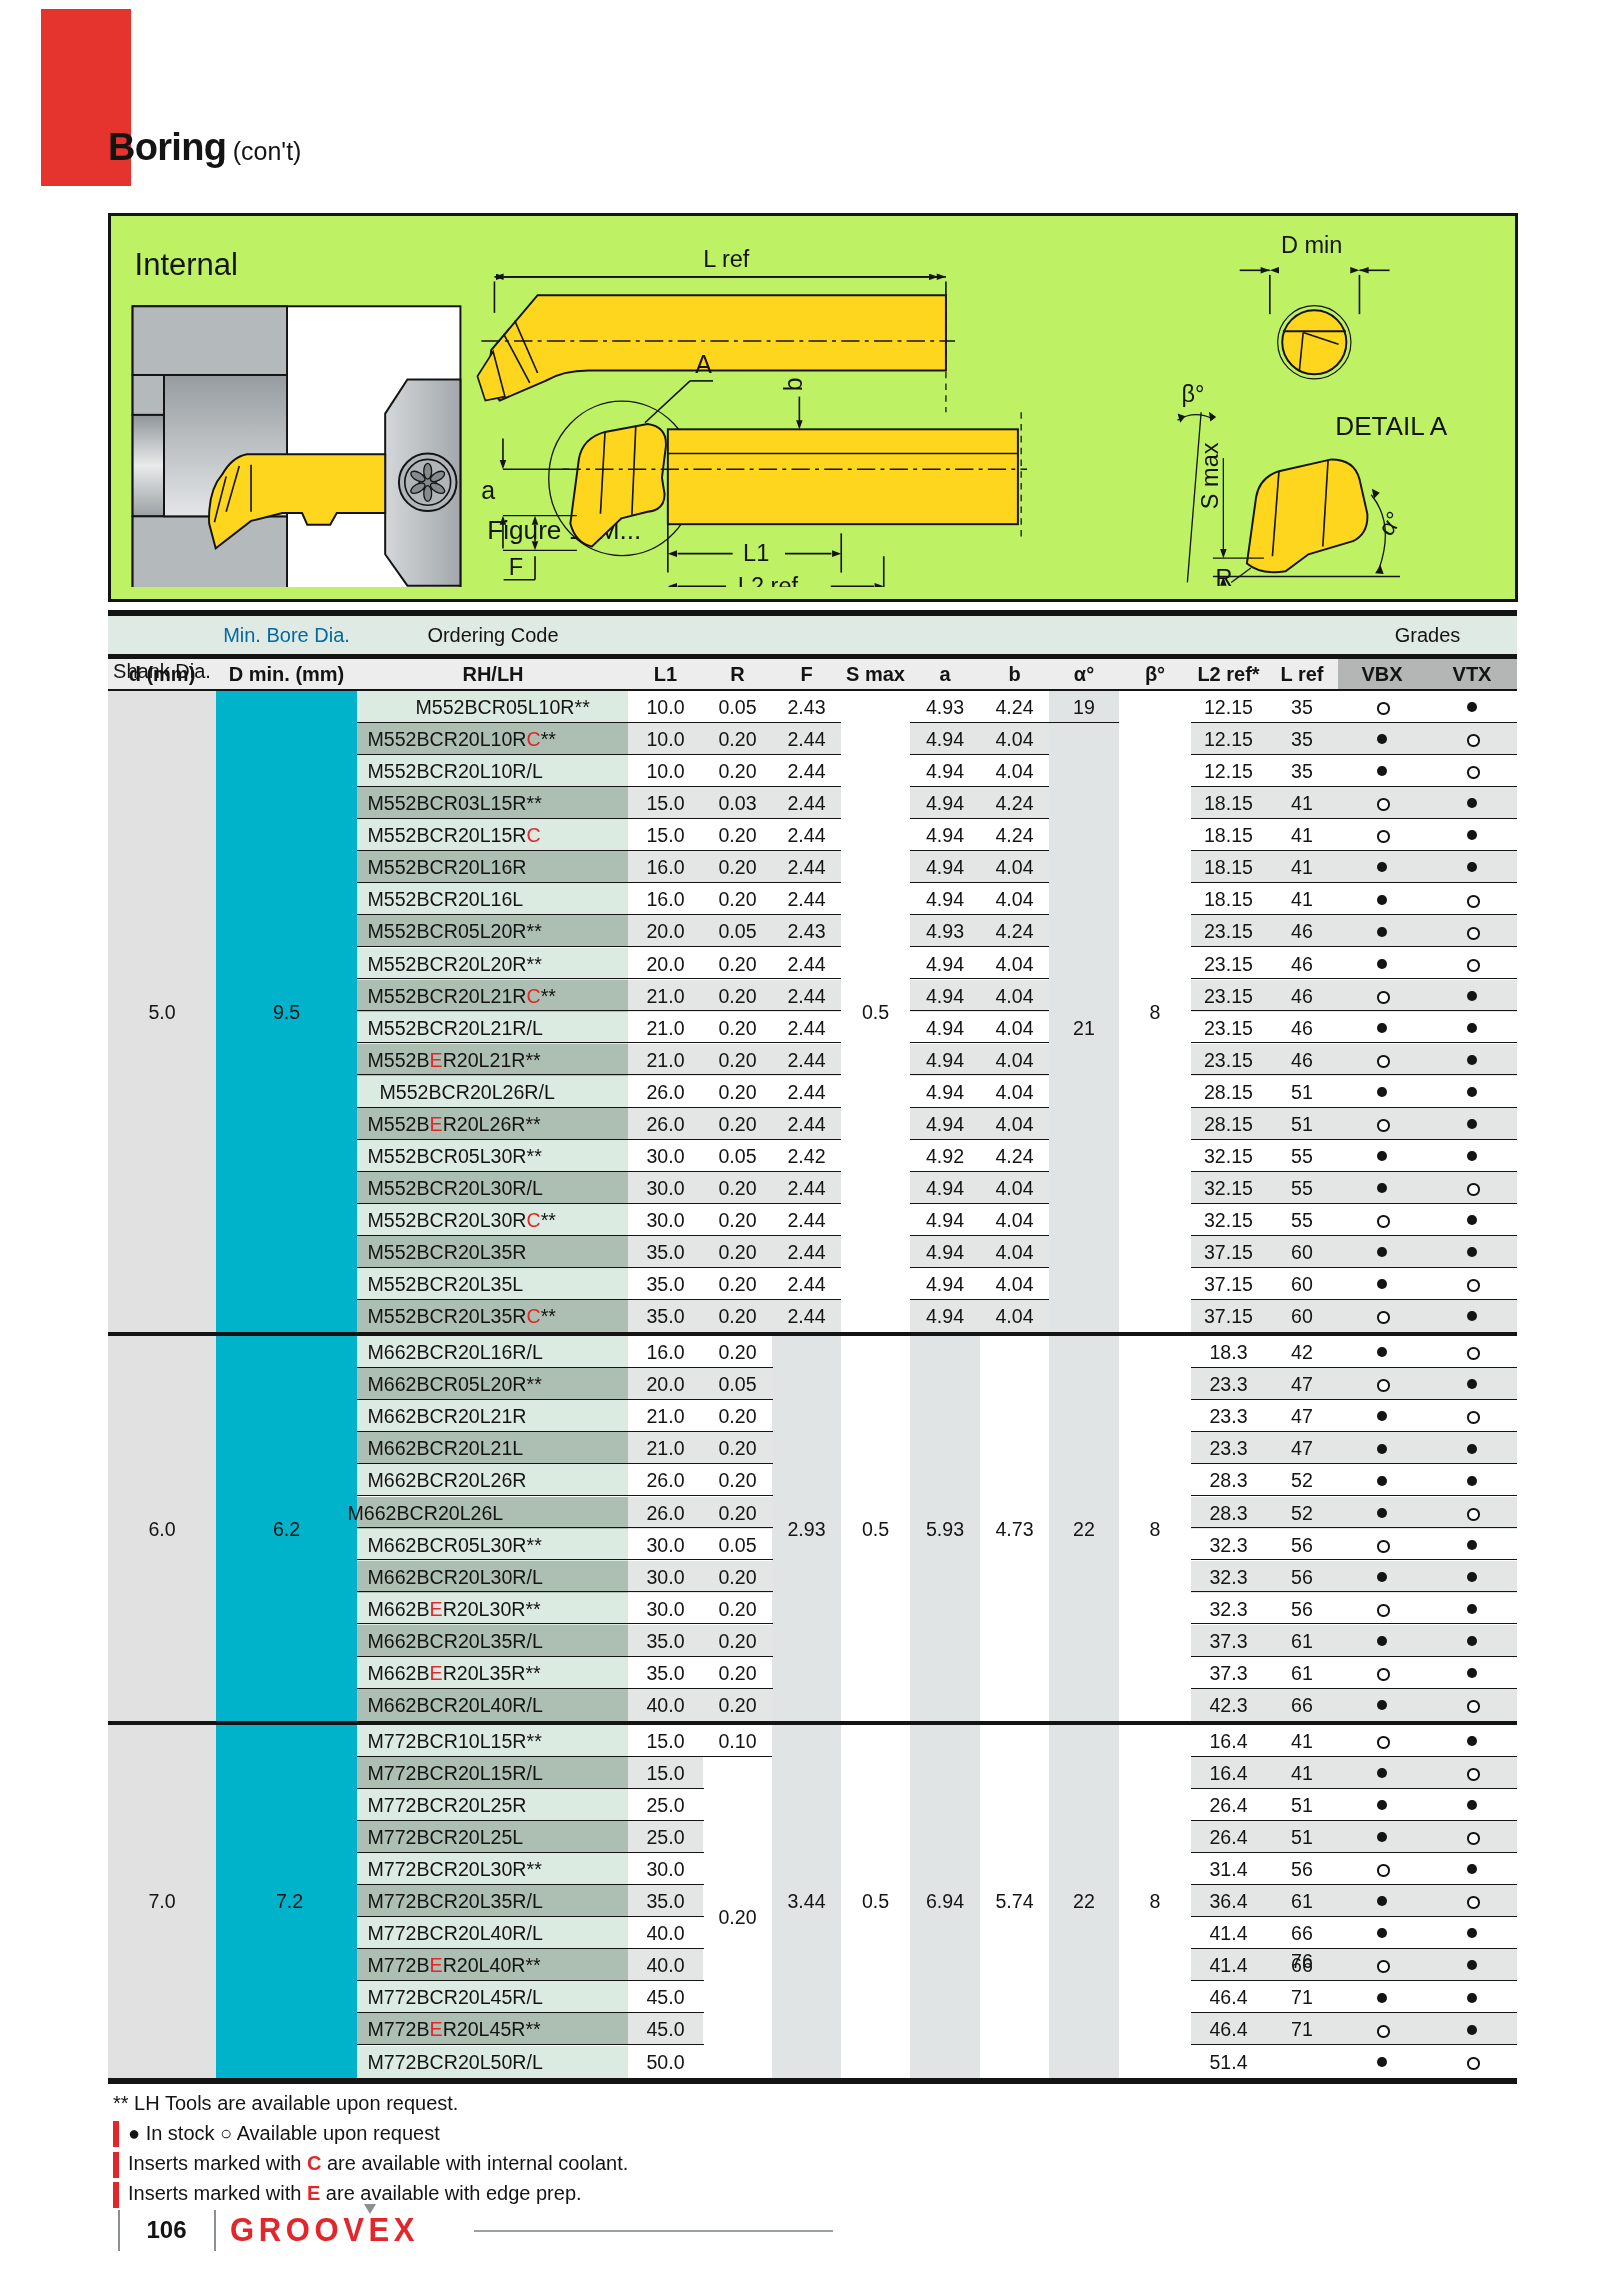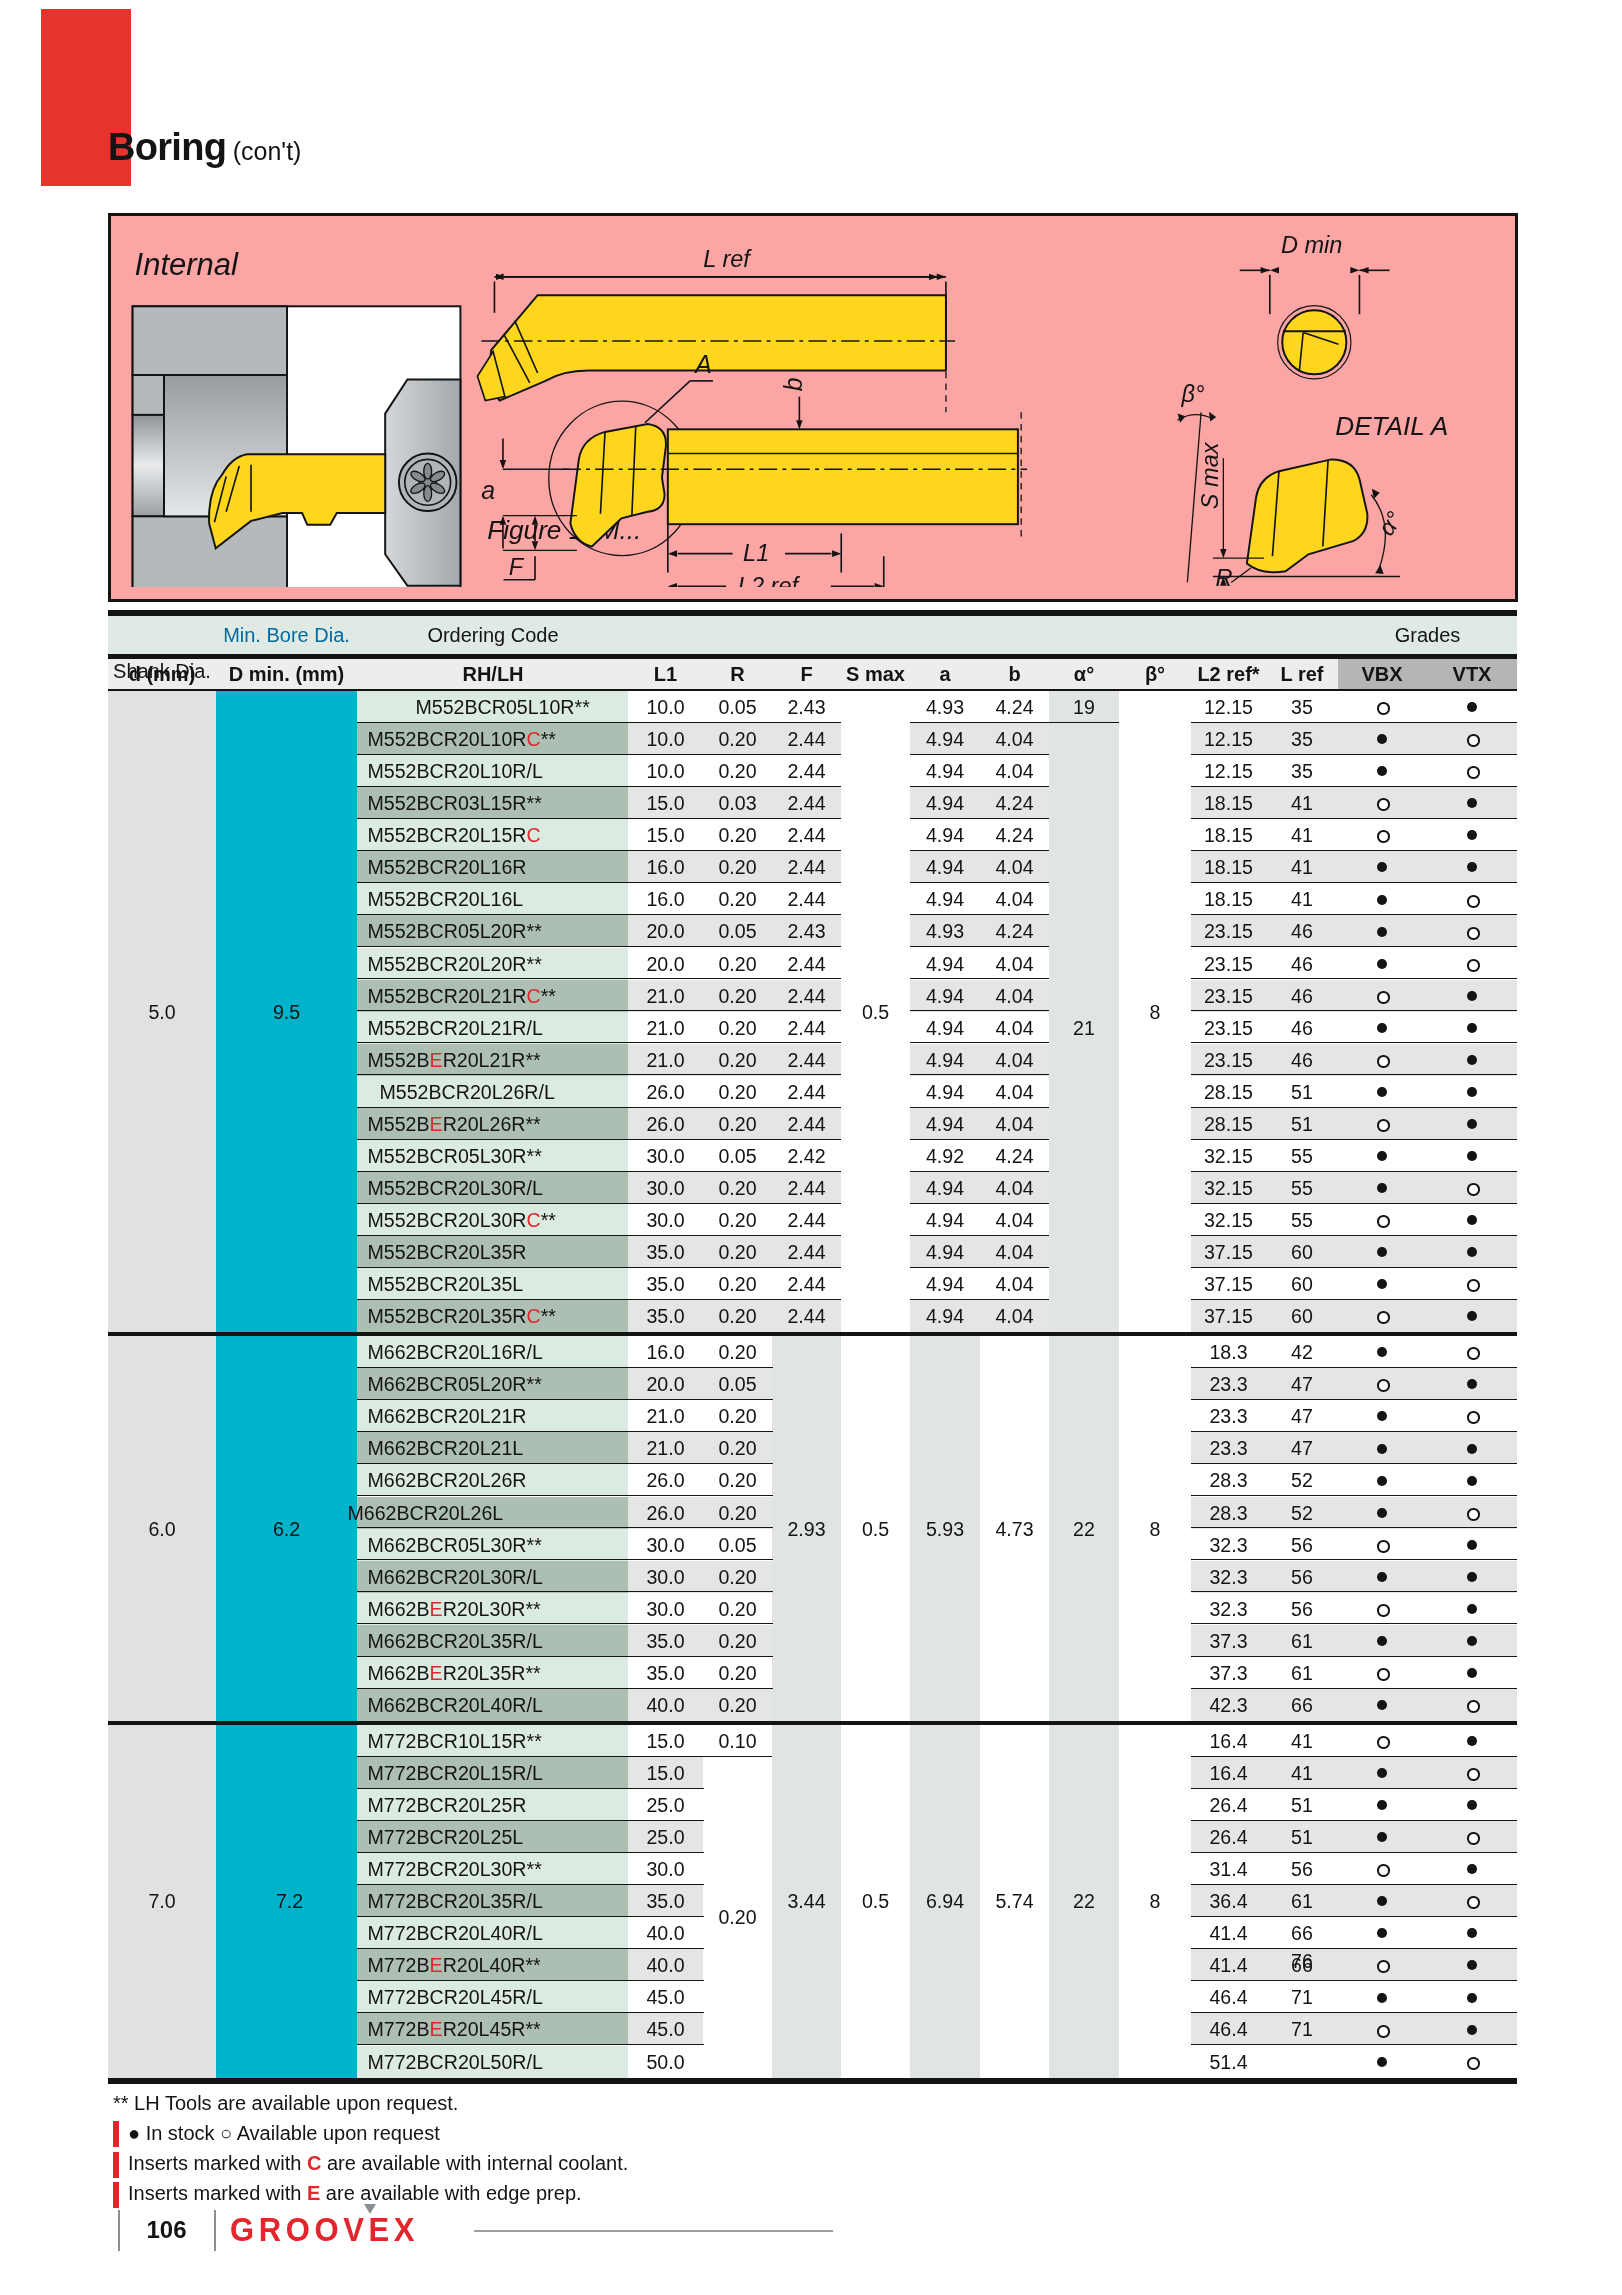--- a/index.html
+++ b/index.html
@@ -2,21 +2,21 @@
 <html style="font-size:10.5px"><head>
 <meta charset="utf-8">
 <style>
   html,body{margin:0;padding:0;background:#fff;}
   #page{position:relative;width:1623px;height:2295px;background:#fff;overflow:hidden;
         font-family:"Liberation Sans","DejaVu Sans",sans-serif;color:#141414;}
   .abs{position:absolute;}
   #corner-tab{left:41px;top:9.2px;width:90px;height:177px;}
   #page-title{left:108px;top:126px;font-size:38px;font-weight:700;letter-spacing:-0.7px;}
   #page-title .suffix{font-size:25px;font-weight:400;letter-spacing:0;margin-left:6.5px;}
-  #figure-box{left:108px;top:213px;width:1404px;height:383px;border:3.3px solid #141414;background:#fca5a5;font-style:italic;}
+  #figure-box{left:108px;top:213px;width:1404px;height:383px;border:3.3px solid #141414;background:#bef264;}
   #figure-internal{left:23.6px;top:31px;font-size:31px;font-weight:400;}
   #tablewrap{left:0;top:0;width:1623px;height:2295px;}
   .cellnum{position:absolute;font-size:19.6px;line-height:32px;text-align:center;white-space:nowrap;}
   .codecell{position:absolute;font-size:19.6px;line-height:32px;text-align:left;padding-left:10.5px;white-space:nowrap;}
   .redch{color:#e2262b;}
   .dot-f{position:absolute;width:9.8px;height:9.8px;border-radius:50%;background:#141414;}
   .dot-o{position:absolute;width:8.5px;height:8.5px;border-radius:50%;border:2.3px solid #141414;background:#fff;}
   .bandlab{position:absolute;font-size:20px;line-height:38px;text-align:center;}
   .collab{position:absolute;font-size:20px;font-weight:700;line-height:30px;text-align:center;}
   .fn{position:absolute;font-size:20px;line-height:26px;white-space:nowrap;}

